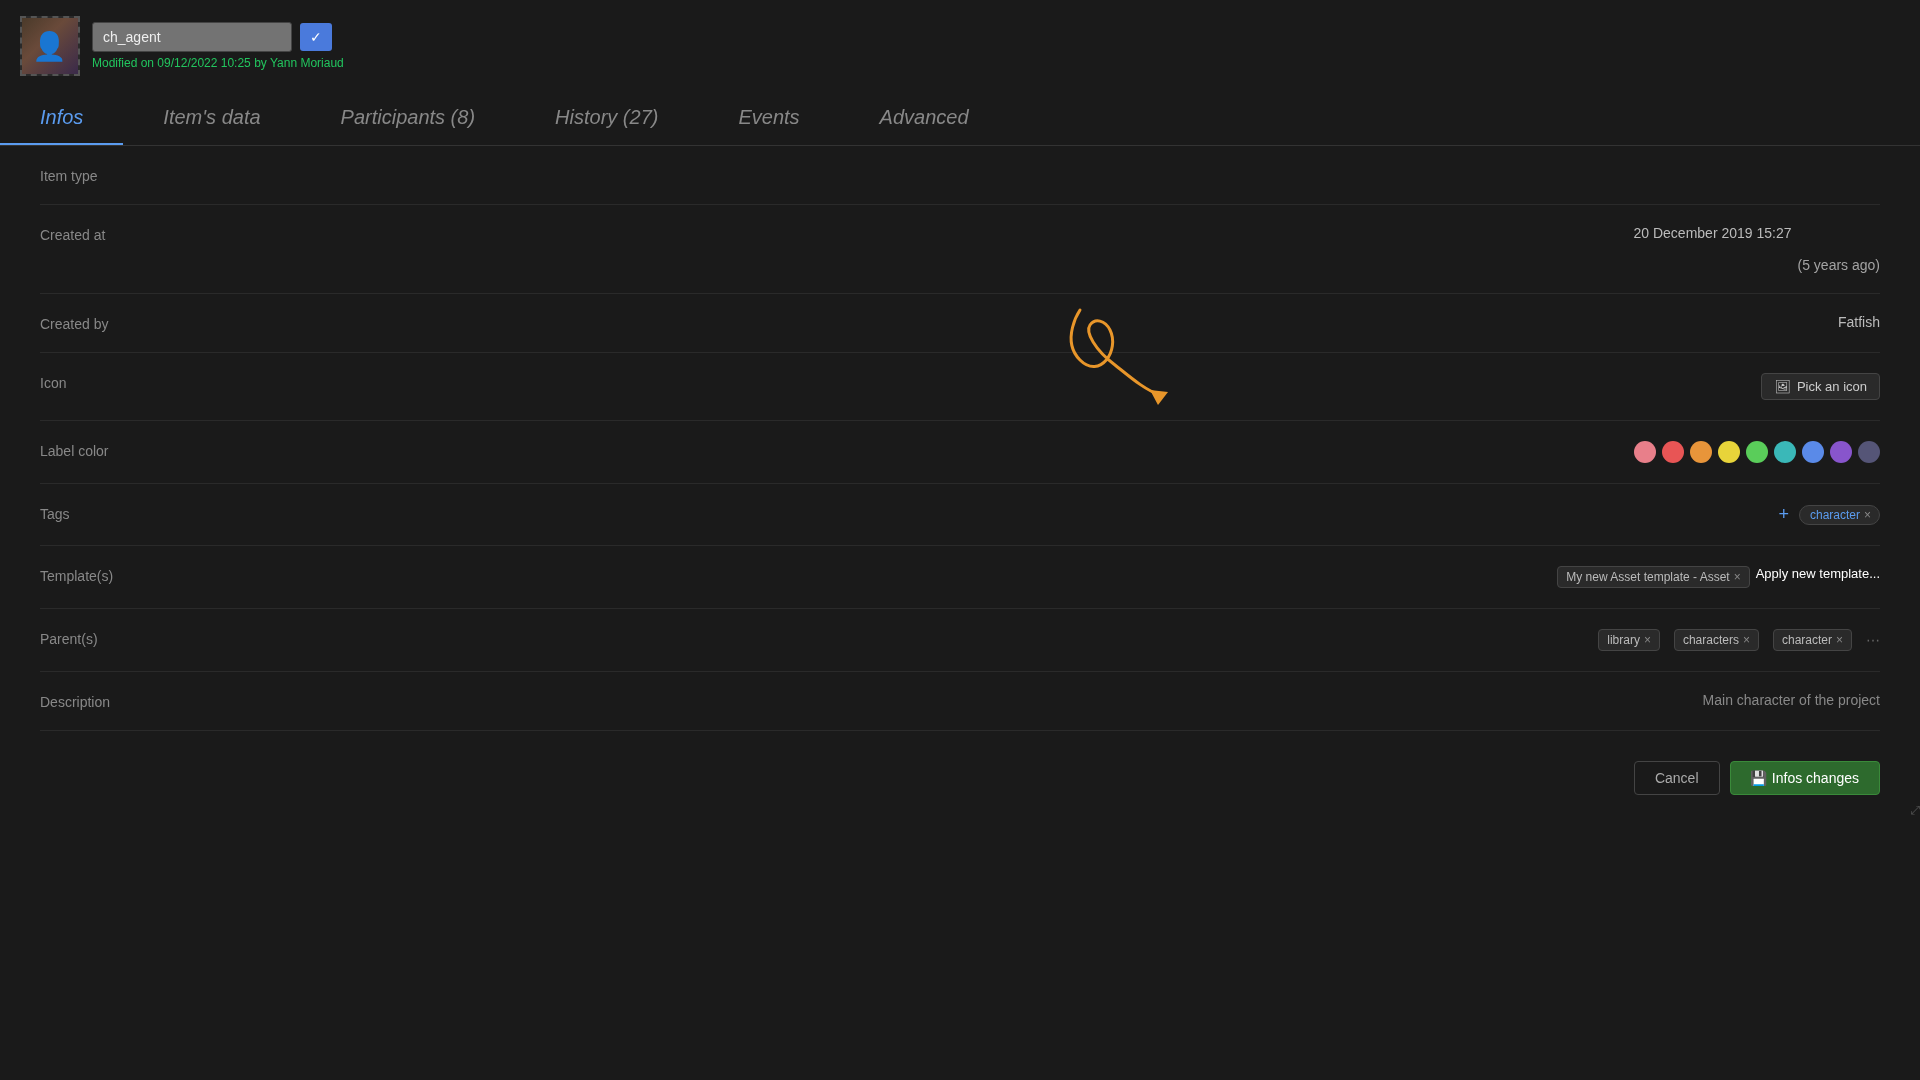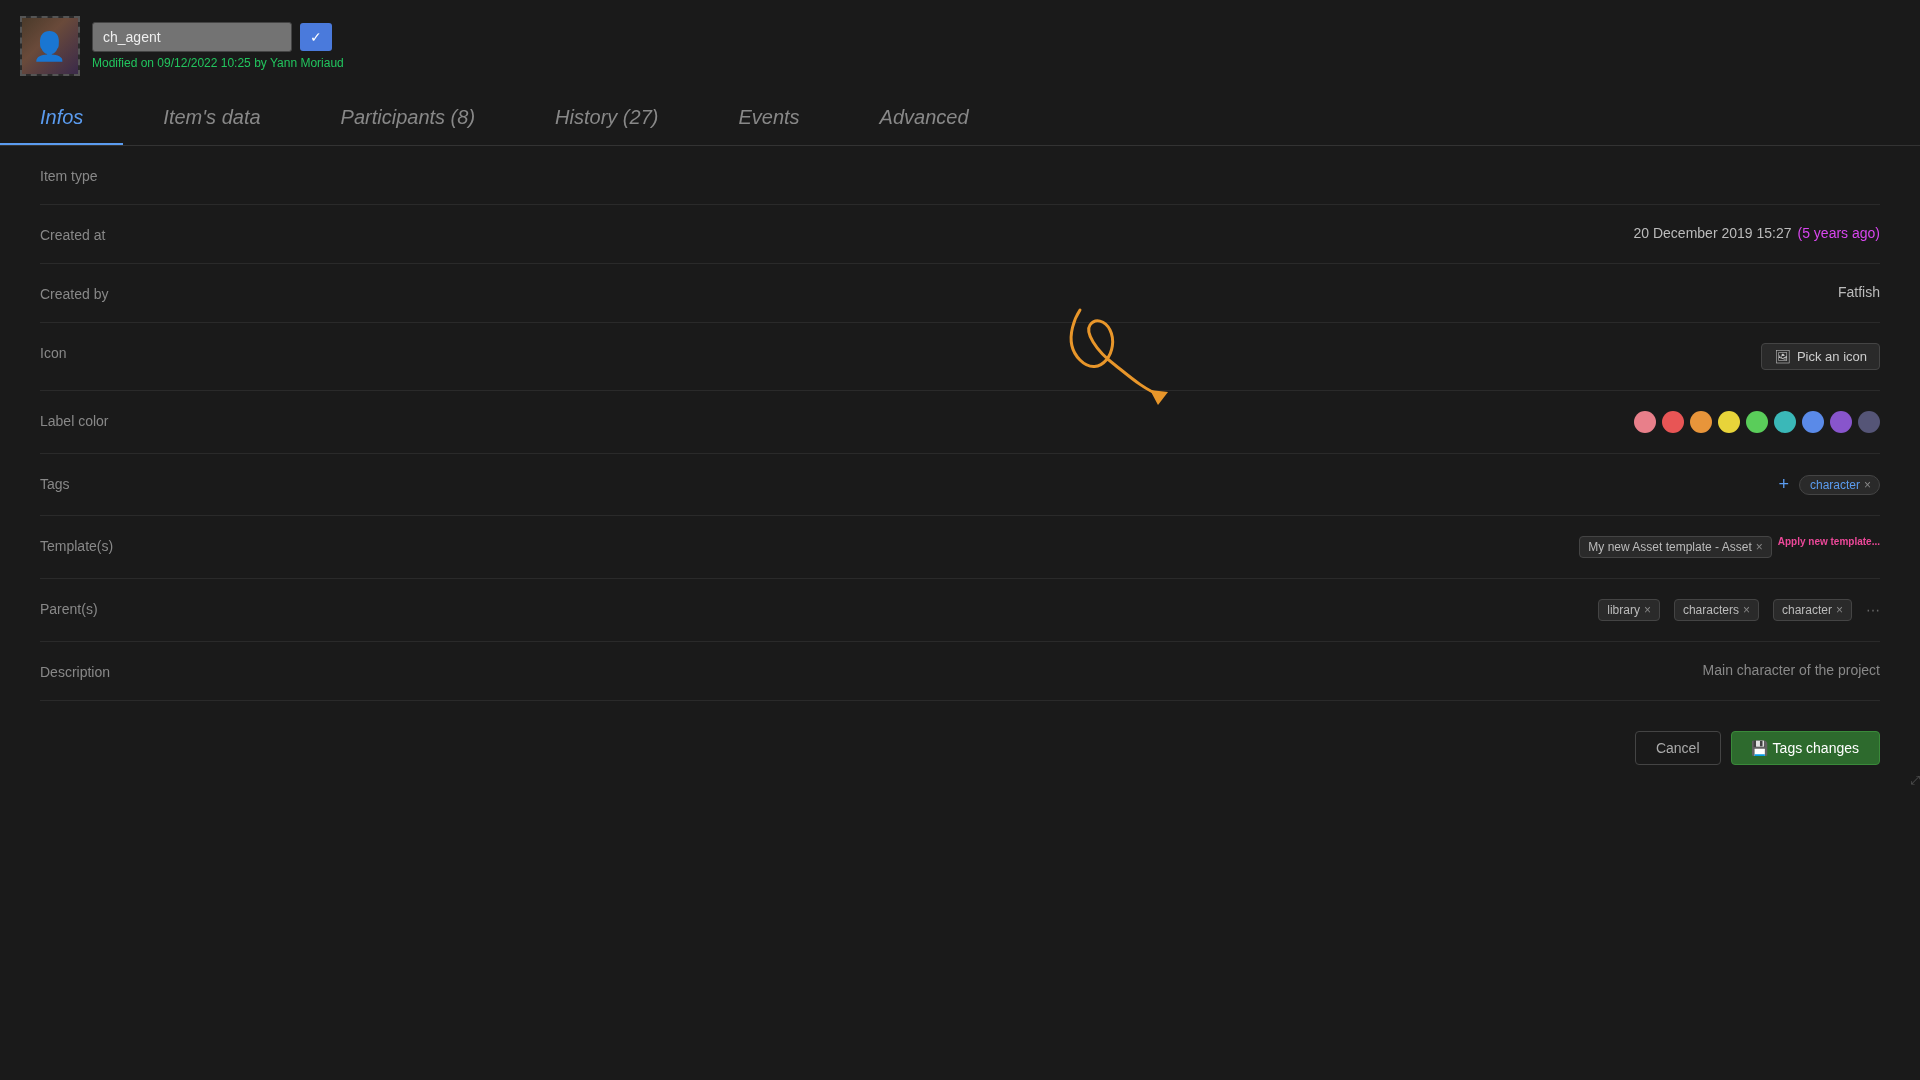--- a/index.html
+++ b/index.html
@@ -124,21 +124,22 @@
       color: #bbb;
       flex-wrap: wrap;
       gap: 6px;
     }
 
     
     .item-type-value {
       color: #bbb;
     }
     .time-ago {
-      color: #d946ef;
+      color: #a3a3a3;
+      margin-top: 32px;
     }
 
     
     .pick-icon-btn {
       background: #2a2a2a;
       border: 1px solid #444;
       color: #ccc;
       padding: 5px 12px;
       border-radius: 4px;
       cursor: pointer;
@@ -208,26 +209,25 @@
       border: 1px solid #444;
       border-radius: 4px;
       padding: 3px 8px;
       font-size: 12px;
       color: #bbb;
       display: flex;
       align-items: center;
       gap: 4px;
     }
     .apply-template-link {
-      color: #ec4899;
-      cursor: pointer;
-      font-size: 10px;
+      color: #ffffff;
+      cursor: pointer;
+      font-size: 13px;
       background: none;
       border: none;
-      font-weight: bold;
     }
 
     
     .parent-chips {
       display: flex;
       gap: 14px;
       align-items: center;
       flex-wrap: wrap;
       justify-content: flex-end;
     }
@@ -430,21 +430,21 @@
     <div class="desc-row">
       <span class="form-label">Description</span>
       <div class="desc-right">
         <span class="description-text">Main character of the project</span>
         <span class="expand-icon" style="margin-top: 30px; color:#555;">⤢</span>
       </div>
     </div>
 
     <div class="footer-actions">
       <button class="cancel-btn">Cancel</button>
-      <button class="save-btn">💾 Tags changes</button>
+      <button class="save-btn">💾 Infos changes</button>
     </div>
   </div>
 
   <svg style="position:absolute; top:290px; left:1050px; width:140px; height:120px; pointer-events:none; z-index:999;" viewBox="0 0 140 120" fill="none" xmlns="http://www.w3.org/2000/svg">
 
     <path d="M 30 20 C 30 20 10 50 30 70 C 50 90 70 60 60 40 C 55 30 45 28 40 35 C 35 42 45 60 65 75 C 80 87 95 100 110 105" stroke="#e8962a" stroke-width="3" stroke-linecap="round" fill="none"></path>
 
     <polygon points="100,100 118,102 108,115" fill="#e8962a"></polygon>
   </svg>
 </div>

